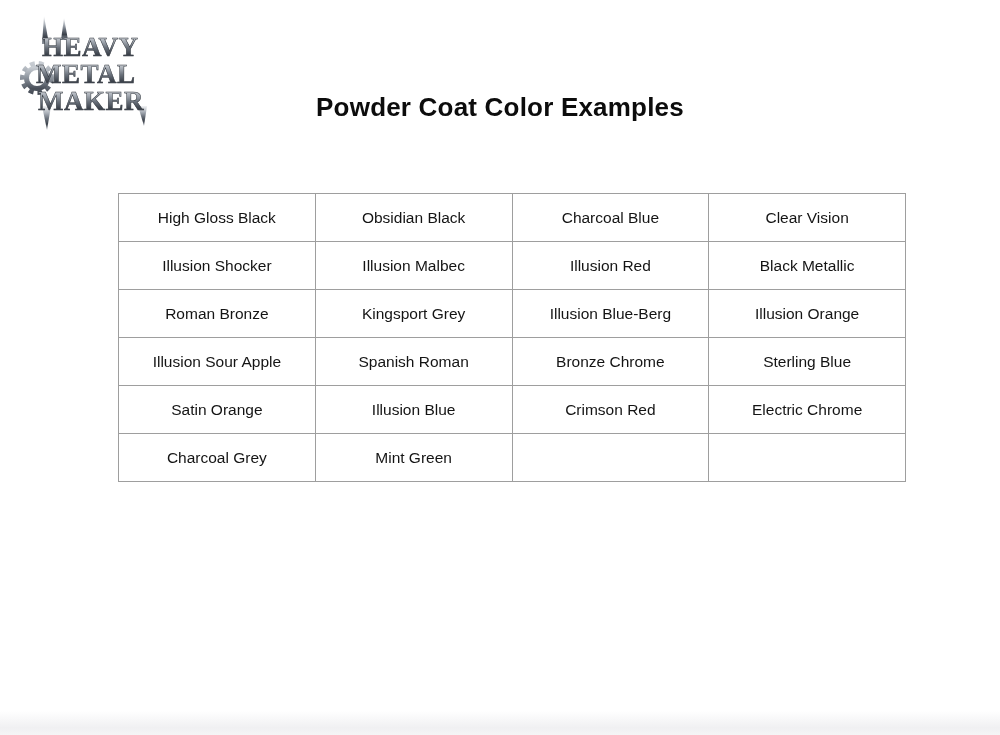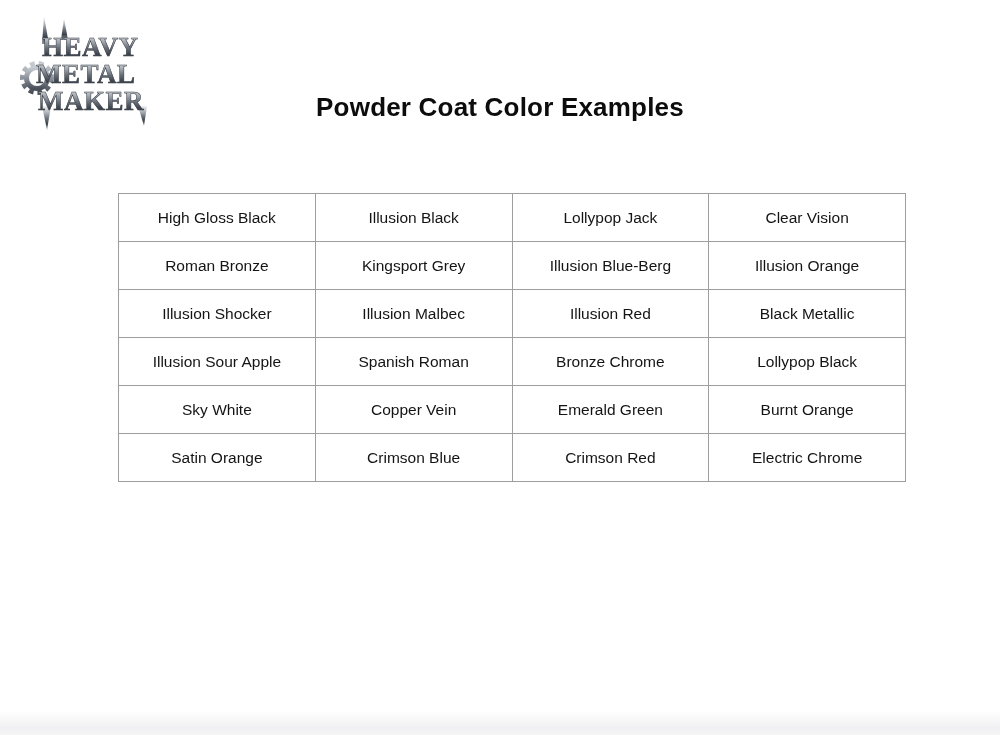--- a/index.html
+++ b/index.html
@@ -108,50 +108,50 @@
     <text x="18" y="96" font-family="Liberation Serif, serif" font-weight="700" font-size="27" fill="url(#metalGrad)" stroke="#2f343b" stroke-width="0.5" letter-spacing="0.5">MAKER</text>
   </svg>
 </a>
 
 <h1 class="page-title">Powder Coat Color Examples</h1>
 
 <table class="color-table">
   <tbody>
       <tr>
         <td>High Gloss Black</td>
-        <td>Illusion Black</td>
-        <td>Lollypop Jack</td>
+        <td>Obsidian Black</td>
+        <td>Charcoal Blue</td>
         <td>Clear Vision</td>
+      </tr>
+      <tr>
+        <td>Illusion Shocker</td>
+        <td>Illusion Malbec</td>
+        <td>Illusion Red</td>
+        <td>Black Metallic</td>
       </tr>
       <tr>
         <td>Roman Bronze</td>
         <td>Kingsport Grey</td>
         <td>Illusion Blue-Berg</td>
         <td>Illusion Orange</td>
       </tr>
       <tr>
-        <td>Illusion Shocker</td>
-        <td>Illusion Malbec</td>
-        <td>Illusion Red</td>
-        <td>Black Metallic</td>
-      </tr>
-      <tr>
         <td>Illusion Sour Apple</td>
         <td>Spanish Roman</td>
         <td>Bronze Chrome</td>
-        <td>Lollypop Black</td>
-      </tr>
-      <tr>
-        <td>Sky White</td>
-        <td>Copper Vein</td>
-        <td>Emerald Green</td>
-        <td>Burnt Orange</td>
+        <td>Sterling Blue</td>
       </tr>
       <tr>
         <td>Satin Orange</td>
-        <td>Crimson Blue</td>
+        <td>Illusion Blue</td>
         <td>Crimson Red</td>
         <td>Electric Chrome</td>
+      </tr>
+      <tr>
+        <td>Charcoal Grey</td>
+        <td>Mint Green</td>
+        <td></td>
+        <td></td>
       </tr>
     </tbody>
 </table>
 
 <div class="bottom-fade"></div>
 
 </body></html>

